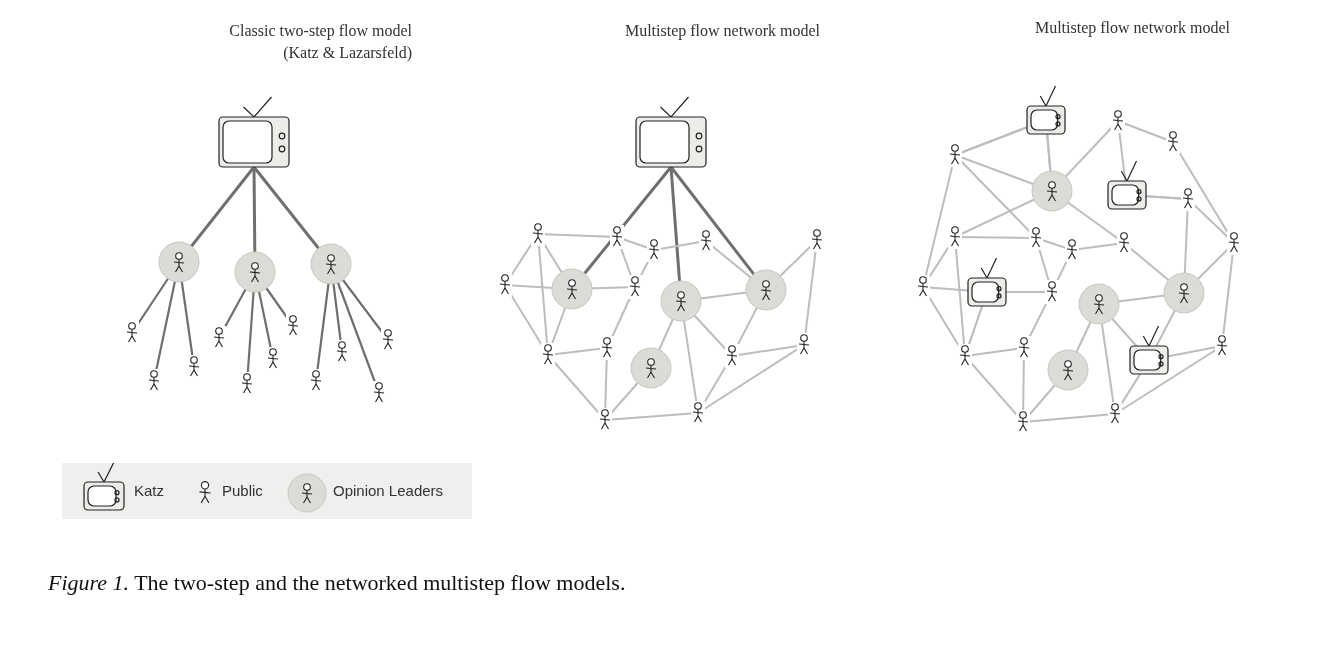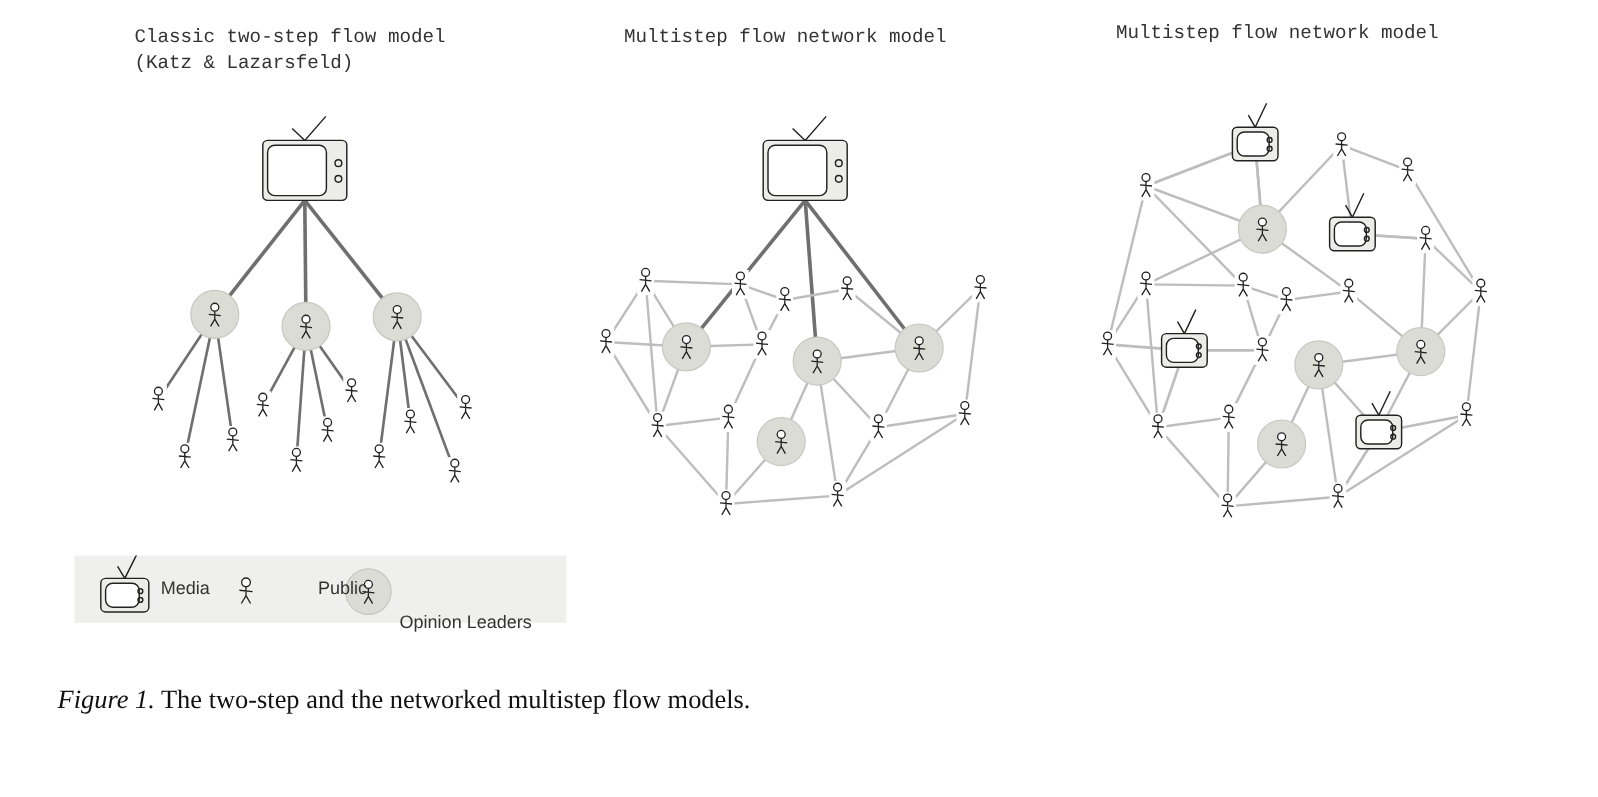--- a/index.html
+++ b/index.html
@@ -1,17 +1,17 @@
 <!DOCTYPE html>
 <html><head>
 <meta charset="utf-8">
 <style>
   html, body { margin:0; padding:0; background:#fff; }
   body { width:1332px; height:664px; position:relative; overflow:hidden; font-family:"DejaVu Sans", sans-serif; }
-  .title { position:absolute; text-align:left; color:#333; font-size:16px; line-height:22px; font-family:Liberation Mono, monospace; }
+  .title { position:absolute; text-align:right; color:#333; font-size:16px; line-height:22px; font-family:Liberation Serif, serif; }
   .title span { display:block; }
   svg.diagram { position:absolute; left:0; top:0; }
   .legend { position:absolute; left:62px; top:463px; width:410px; height:56px; background:#efefed; }
   .legend .lbl { position:absolute; top:19px; font-size:15px; color:#333; font-family:"Liberation Sans", sans-serif; }
   .caption { position:absolute; left:48px; top:570px; font-family:"Liberation Serif", serif; font-size:22px; color:#111; }
   .caption i { font-style:italic; }
 </style>
 </head>
 <body>
 
@@ -471,20 +471,20 @@
         <path d="M143 25.93 L143 33.3 M137.5 28.9 L148.5 30 M143 33.3 L139.15 39.9 M143 33.3 L146.85 39.9" fill="none"></path>
       </g>
       <g>
         <circle cx="245" cy="30" r="19" fill="#dcdcd6" stroke="#c8c8c2" stroke-width="1"></circle>
         <g stroke="#222222" stroke-width="1.1" fill="#fff">
           <circle cx="245" cy="24" r="3.3"></circle>
           <path d="M245 27.3 L245 34 M240 30 L250 31 M245 34 L241.5 40 M245 34 L248.5 40" fill="none"></path>
         </g>
       </g>
     </svg>
-  <span class="lbl" style="left:72px;">Media</span>
-  <span class="lbl" style="left:160px;margin-left:43px;">Public</span>
-  <span class="lbl" style="left:271px;margin-top:28px;">Opinion Leaders</span>
+  <span class="lbl" style="left:72px;">Katz</span>
+  <span class="lbl" style="left:160px;">Public</span>
+  <span class="lbl" style="left:271px;">Opinion Leaders</span>
 </div>
 
 <div class="caption">
   <i>Figure 1.</i><span> The two-step and the networked multistep flow models.</span>
 </div>
 
 </body></html>

